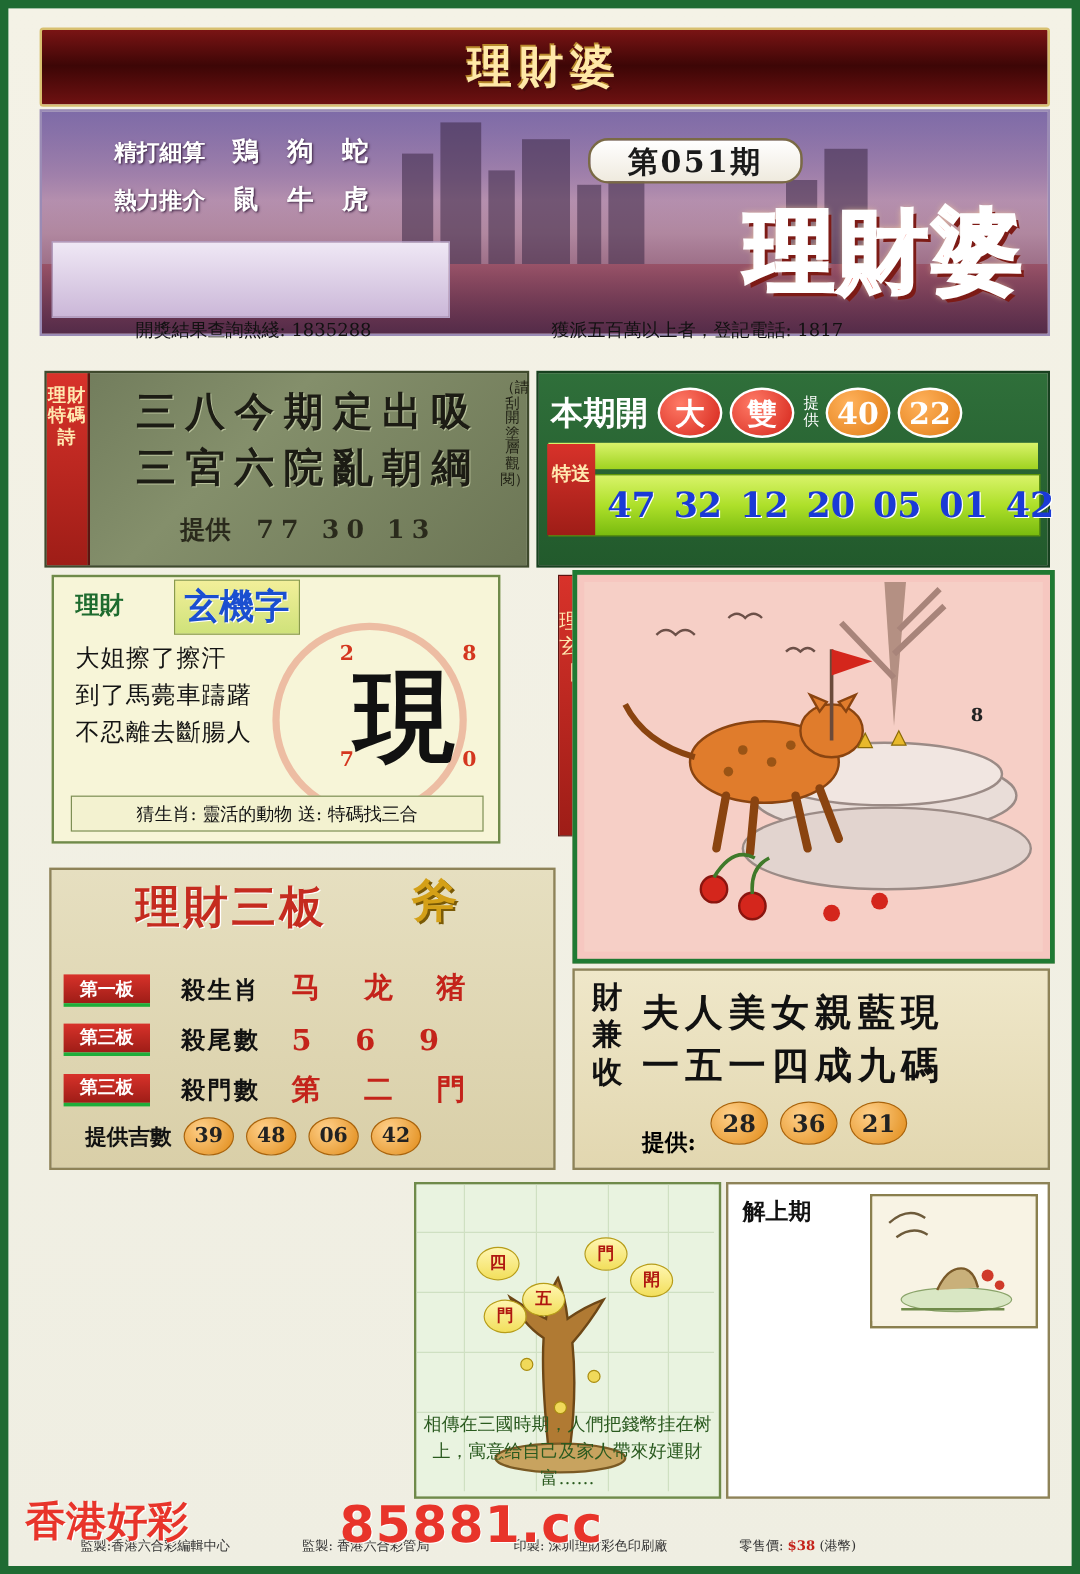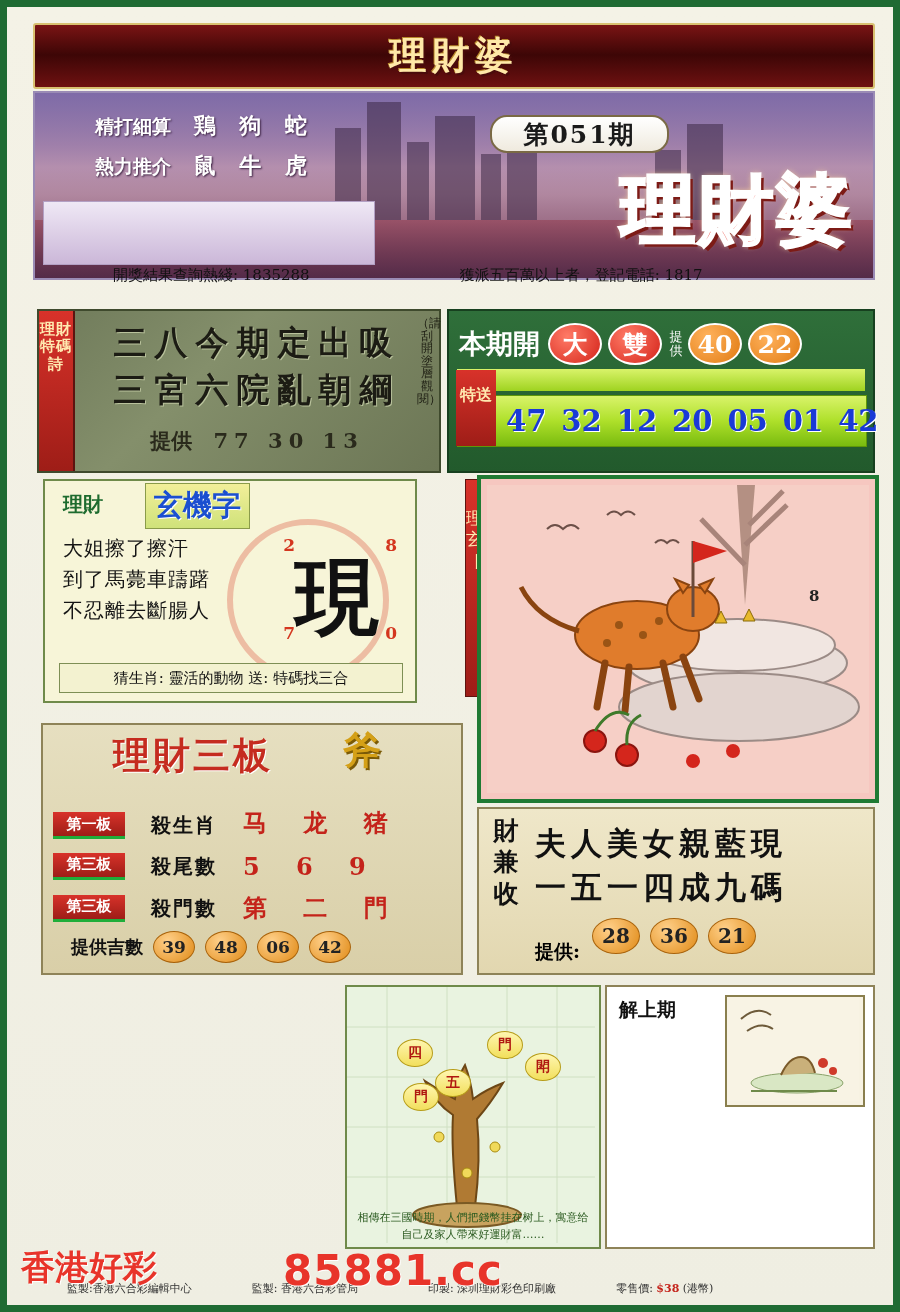--- a/index.html
+++ b/index.html
@@ -294,21 +294,21 @@
     position:absolute;left:338px;top:978px;width:252px;height:260px;
     background:#e8f2df;border:2px solid #6f8a4a;overflow:hidden;
   }
   .tree-title{
     position:absolute;left:0;top:4px;width:100%;text-align:center;
     font-family:"DejaVu Serif","Liberation Serif",serif;font-size:19px;font-weight:bold;
     color:#c4231a;letter-spacing:3px;
   }
   .tree-foot{
     position:absolute;left:6px;bottom:4px;width:240px;text-align:center;
-    font-family:"DejaVu Serif","Liberation Serif",serif;font-size:11px;color:#2a5a1f;line-height:1.5;
+    font-family:"DejaVu Serif","Liberation Serif",serif;font-size:15px;color:#2a5a1f;line-height:1.5;
   }
   .leafbub{
     position:absolute;width:34px;height:26px;border-radius:50%;
     background:linear-gradient(180deg,#fff6b0,#f2df5c);border:1px solid #b79d19;
     display:flex;align-items:center;justify-content:center;
     font-family:"DejaVu Serif","Liberation Serif",serif;font-size:14px;font-weight:bold;color:#b01810;
   }
   
   .lastbox{
     position:absolute;left:598px;top:978px;width:266px;height:260px;

